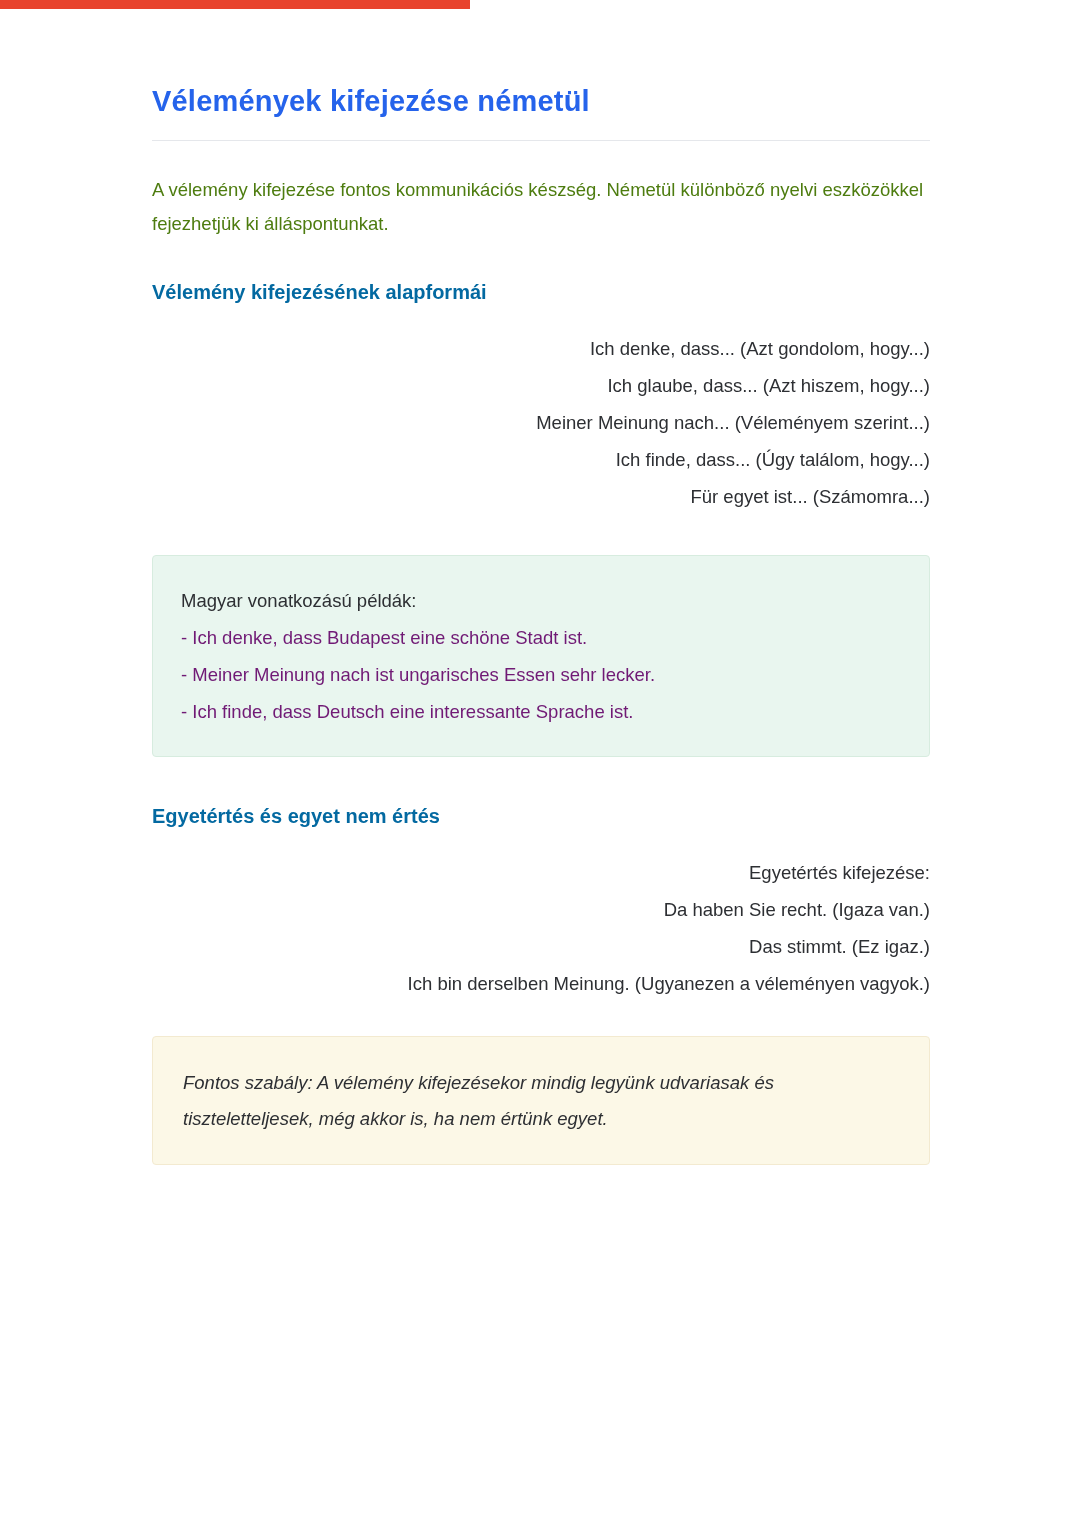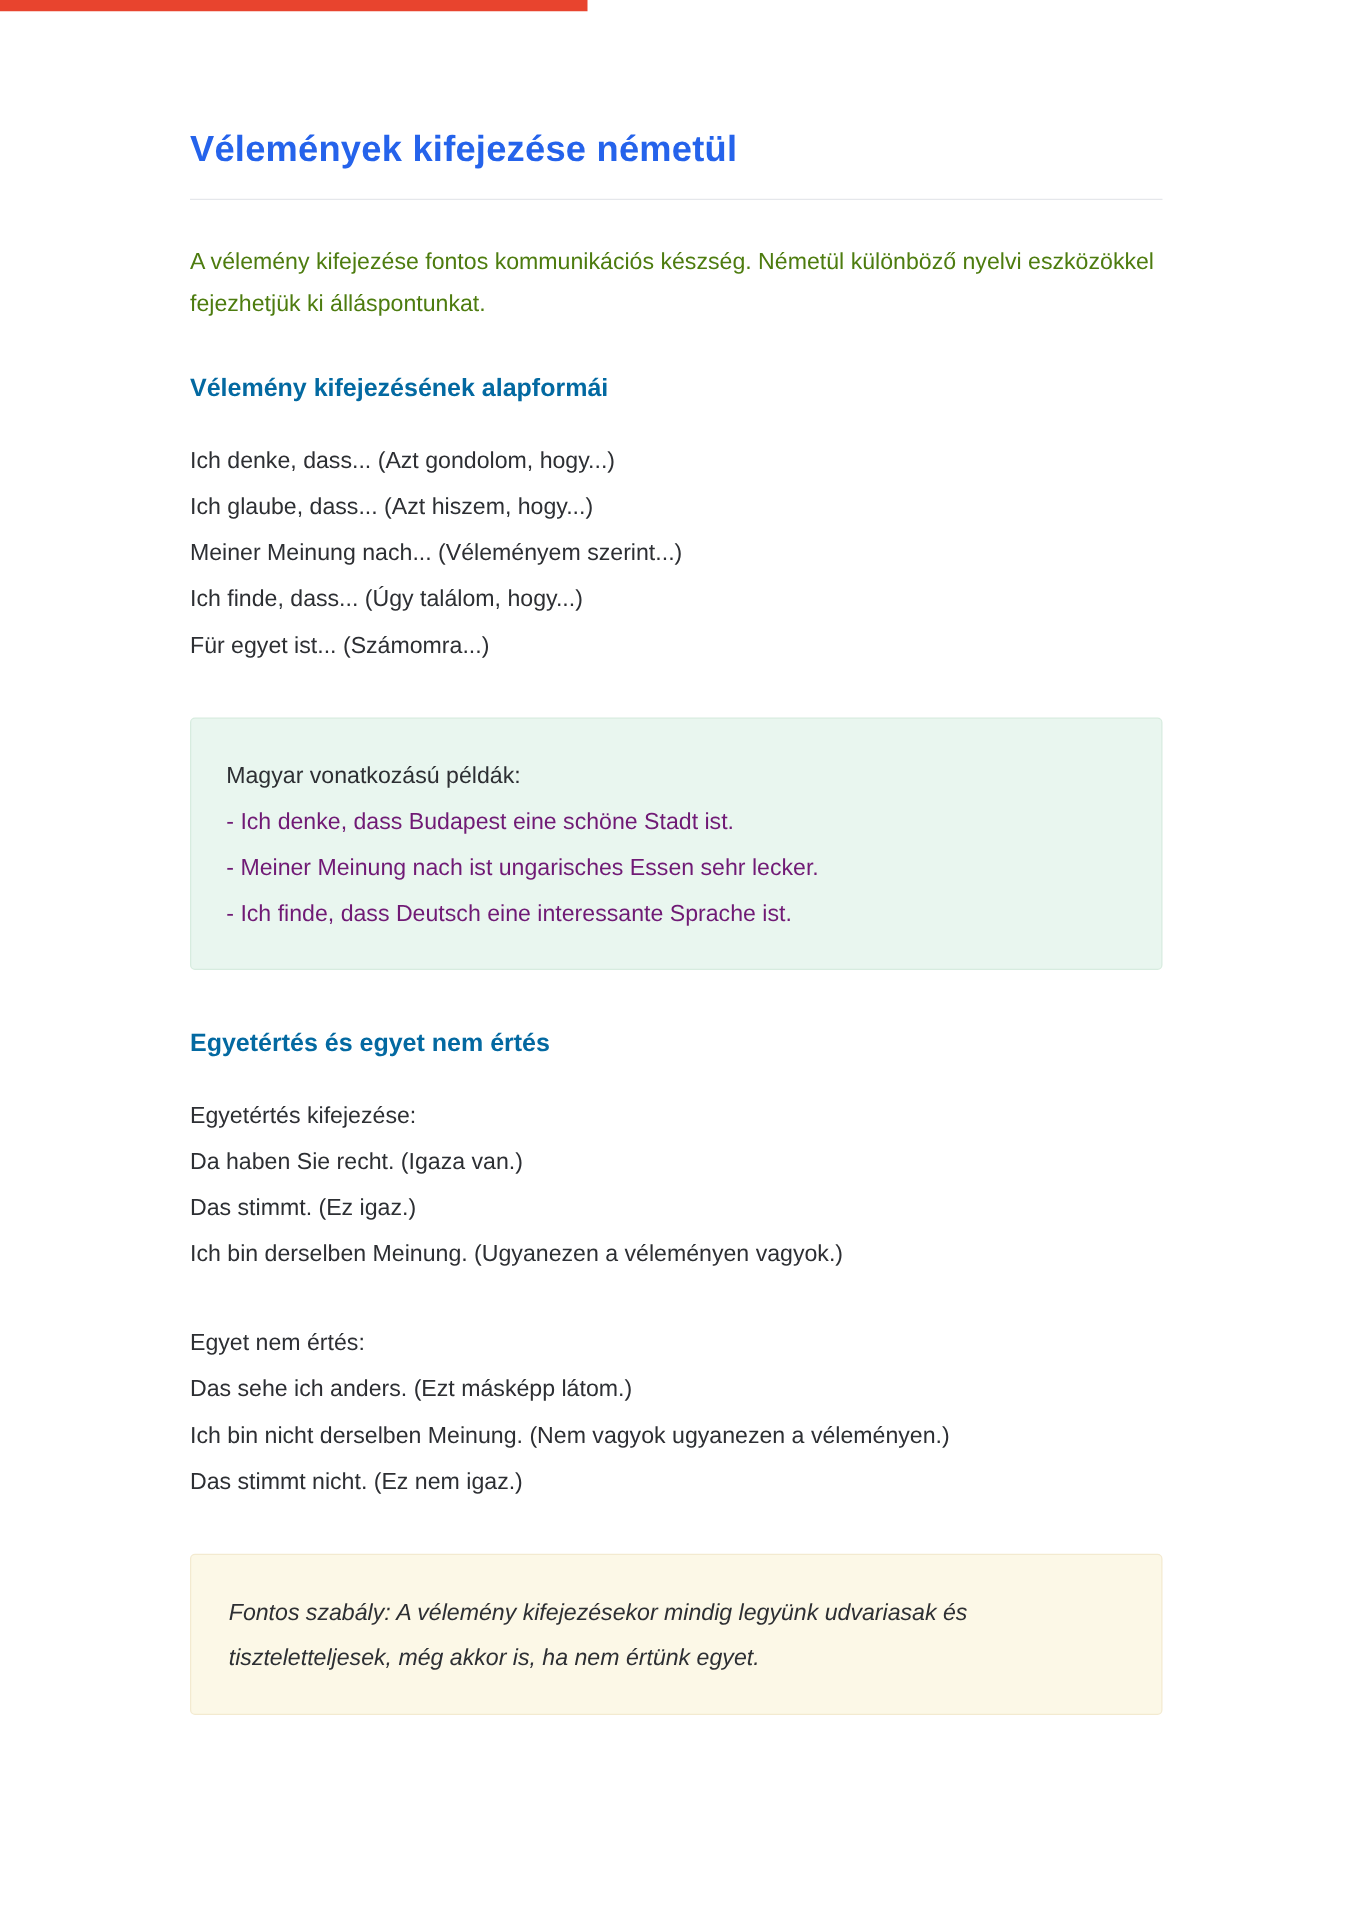--- a/index.html
+++ b/index.html
@@ -19,21 +19,21 @@
   .accent-bar {
     position: absolute;
     top: 0;
     left: 0;
     width: 470px;
     height: 9px;
     background: #e8442e;
   }
   .content {
     position: absolute;
-    top: 104px;
+    top: 85px;
     left: 152px;
     width: 778px;
   }
   h1.doc-title {
     color: #2563eb;
     font-size: 29px;
     font-weight: bold;
     letter-spacing: 0.2px;
     margin-bottom: 22px;
   }
@@ -52,20 +52,21 @@
   h2.section-heading {
     color: #0369a1;
     font-size: 20px;
     font-weight: bold;
     margin-bottom: 26px;
   }
   .line-list .line {
     font-size: 18.5px;
     line-height: 2.0;
     color: #2d2f33;
+    text-align: right;
   }
   .block-gap-lg { margin-bottom: 40px; }
   .block-gap-md { margin-bottom: 34px; }
   .example-box {
     background: #e9f6ef;
     border: 1px solid #d7ecdf;
     border-radius: 4px;
     padding: 26px 28px;
     margin-bottom: 48px;
   }
@@ -126,25 +127,19 @@
 
     <h2 class="section-heading">Egyetértés és egyet nem értés</h2>
 
     <div class="line-list block-gap-md">
       <div class="line">Egyetértés kifejezése:</div>
       <div class="line">Da haben Sie recht. (Igaza van.)</div>
       <div class="line">Das stimmt. (Ez igaz.)</div>
       <div class="line">Ich bin derselben Meinung. (Ugyanezen a véleményen vagyok.)</div>
     </div>
 
-    <div class="line-list block-gap-lg">
-      <div class="line">Egyet nem értés:</div>
-      <div class="line">Das sehe ich anders. (Ezt másképp látom.)</div>
-      <div class="line">Ich bin nicht derselben Meinung. (Nem vagyok ugyanezen a véleményen.)</div>
-      <div class="line">Das stimmt nicht. (Ez nem igaz.)</div>
-    </div>
 
     <div class="note-box">
       <div class="note-text">Fontos szabály: A vélemény kifejezésekor mindig legyünk udvariasak és tiszteletteljesek, még akkor is, ha nem értünk egyet.</div>
     </div>
 
   </div>
 </div>
 
 </body></html>

